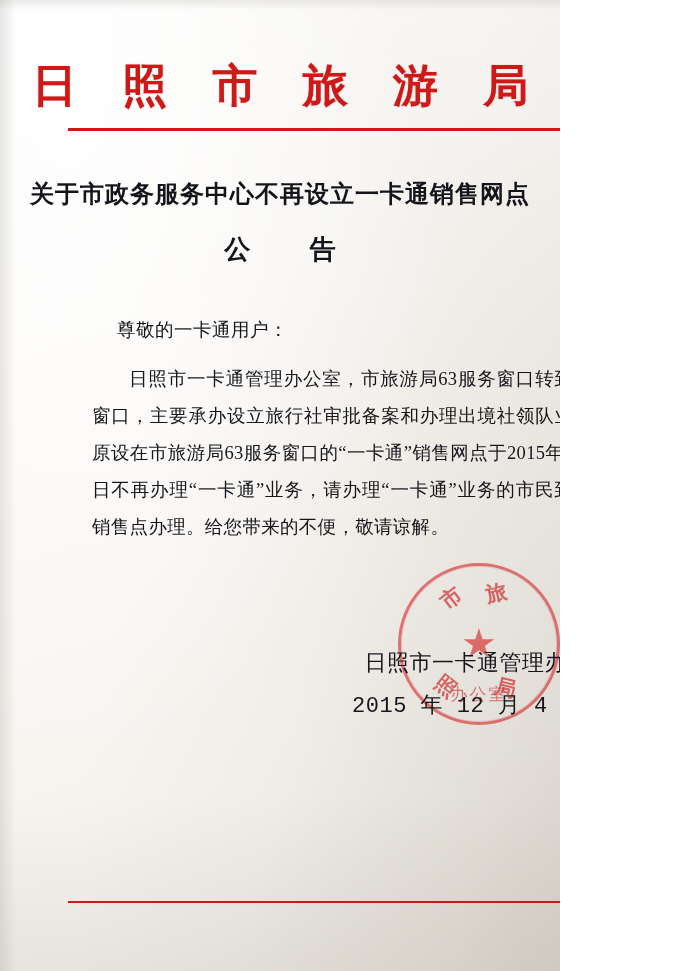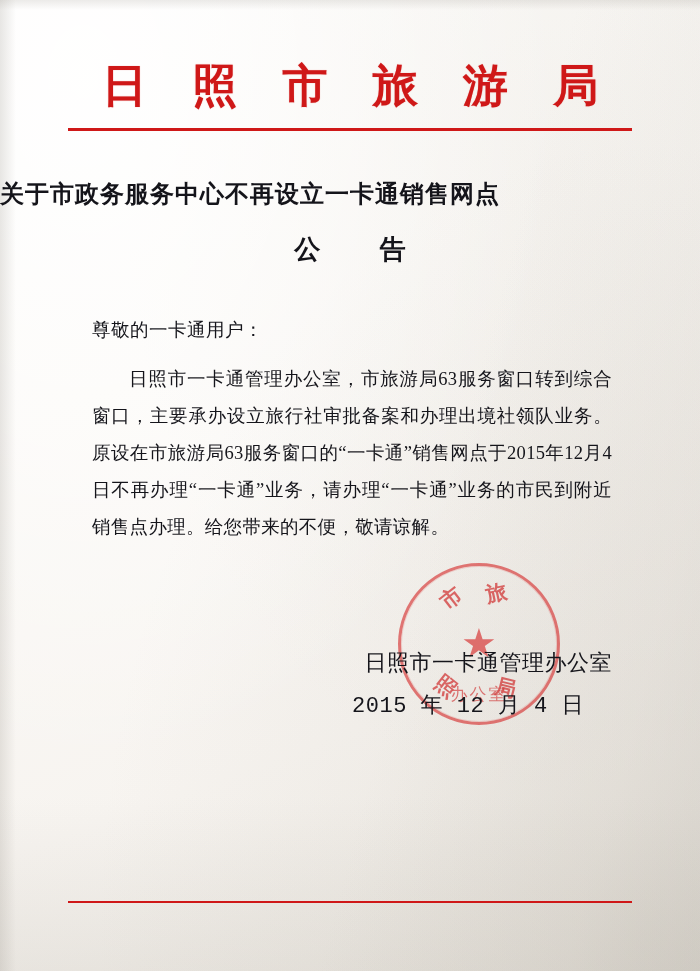--- a/index.html
+++ b/index.html
@@ -9,21 +9,21 @@
   body {
     width: 700px;
     height: 971px;
     background: #ffffff;
     font-family: "Liberation Serif", "DejaVu Serif", serif;
     overflow: hidden;
   }
 
   #page {
     position: relative;
-    width: 700px;
+    width: 560px;
     height: 971px;
     background: linear-gradient(160deg, #fdfcfa 0%, #fbf9f6 35%, #f7f4f0 70%, #f2efe9 100%);
     box-sizing: border-box;
     overflow: hidden;
   }
 
   
   .paper-shade-a {
     position: absolute;
     top: 0; left: 0; right: 0; bottom: 0;
@@ -89,21 +89,21 @@
     height: 2px;
     background: #cf1818;
   }
 
   
   .doc-title {
     position: absolute;
     top: 178px;
     left: 0;
     width: 100%;
-    text-align: left;
+    text-align: center;
     font-size: 24px;
     font-weight: bold;
     color: #14141a;
     letter-spacing: 1px;
     font-family: Liberation Serif, serif;
   }
   .doc-subtitle {
     position: absolute;
     top: 232px;
     left: 0;
@@ -122,20 +122,21 @@
     position: absolute;
     top: 313px;
     left: 92px;
     width: 520px;
   }
   .salutation {
     font-size: 18.5px;
     color: #15151b;
     line-height: 1.85;
     letter-spacing: 0.5px;
+    margin-left: 25px;
   }
   .para {
     margin-top: 14px;
     font-size: 18.5px;
     color: #15151b;
     line-height: 2.0;
     letter-spacing: 0.3px;
     text-indent: 2em;
     text-align: justify;
   }

